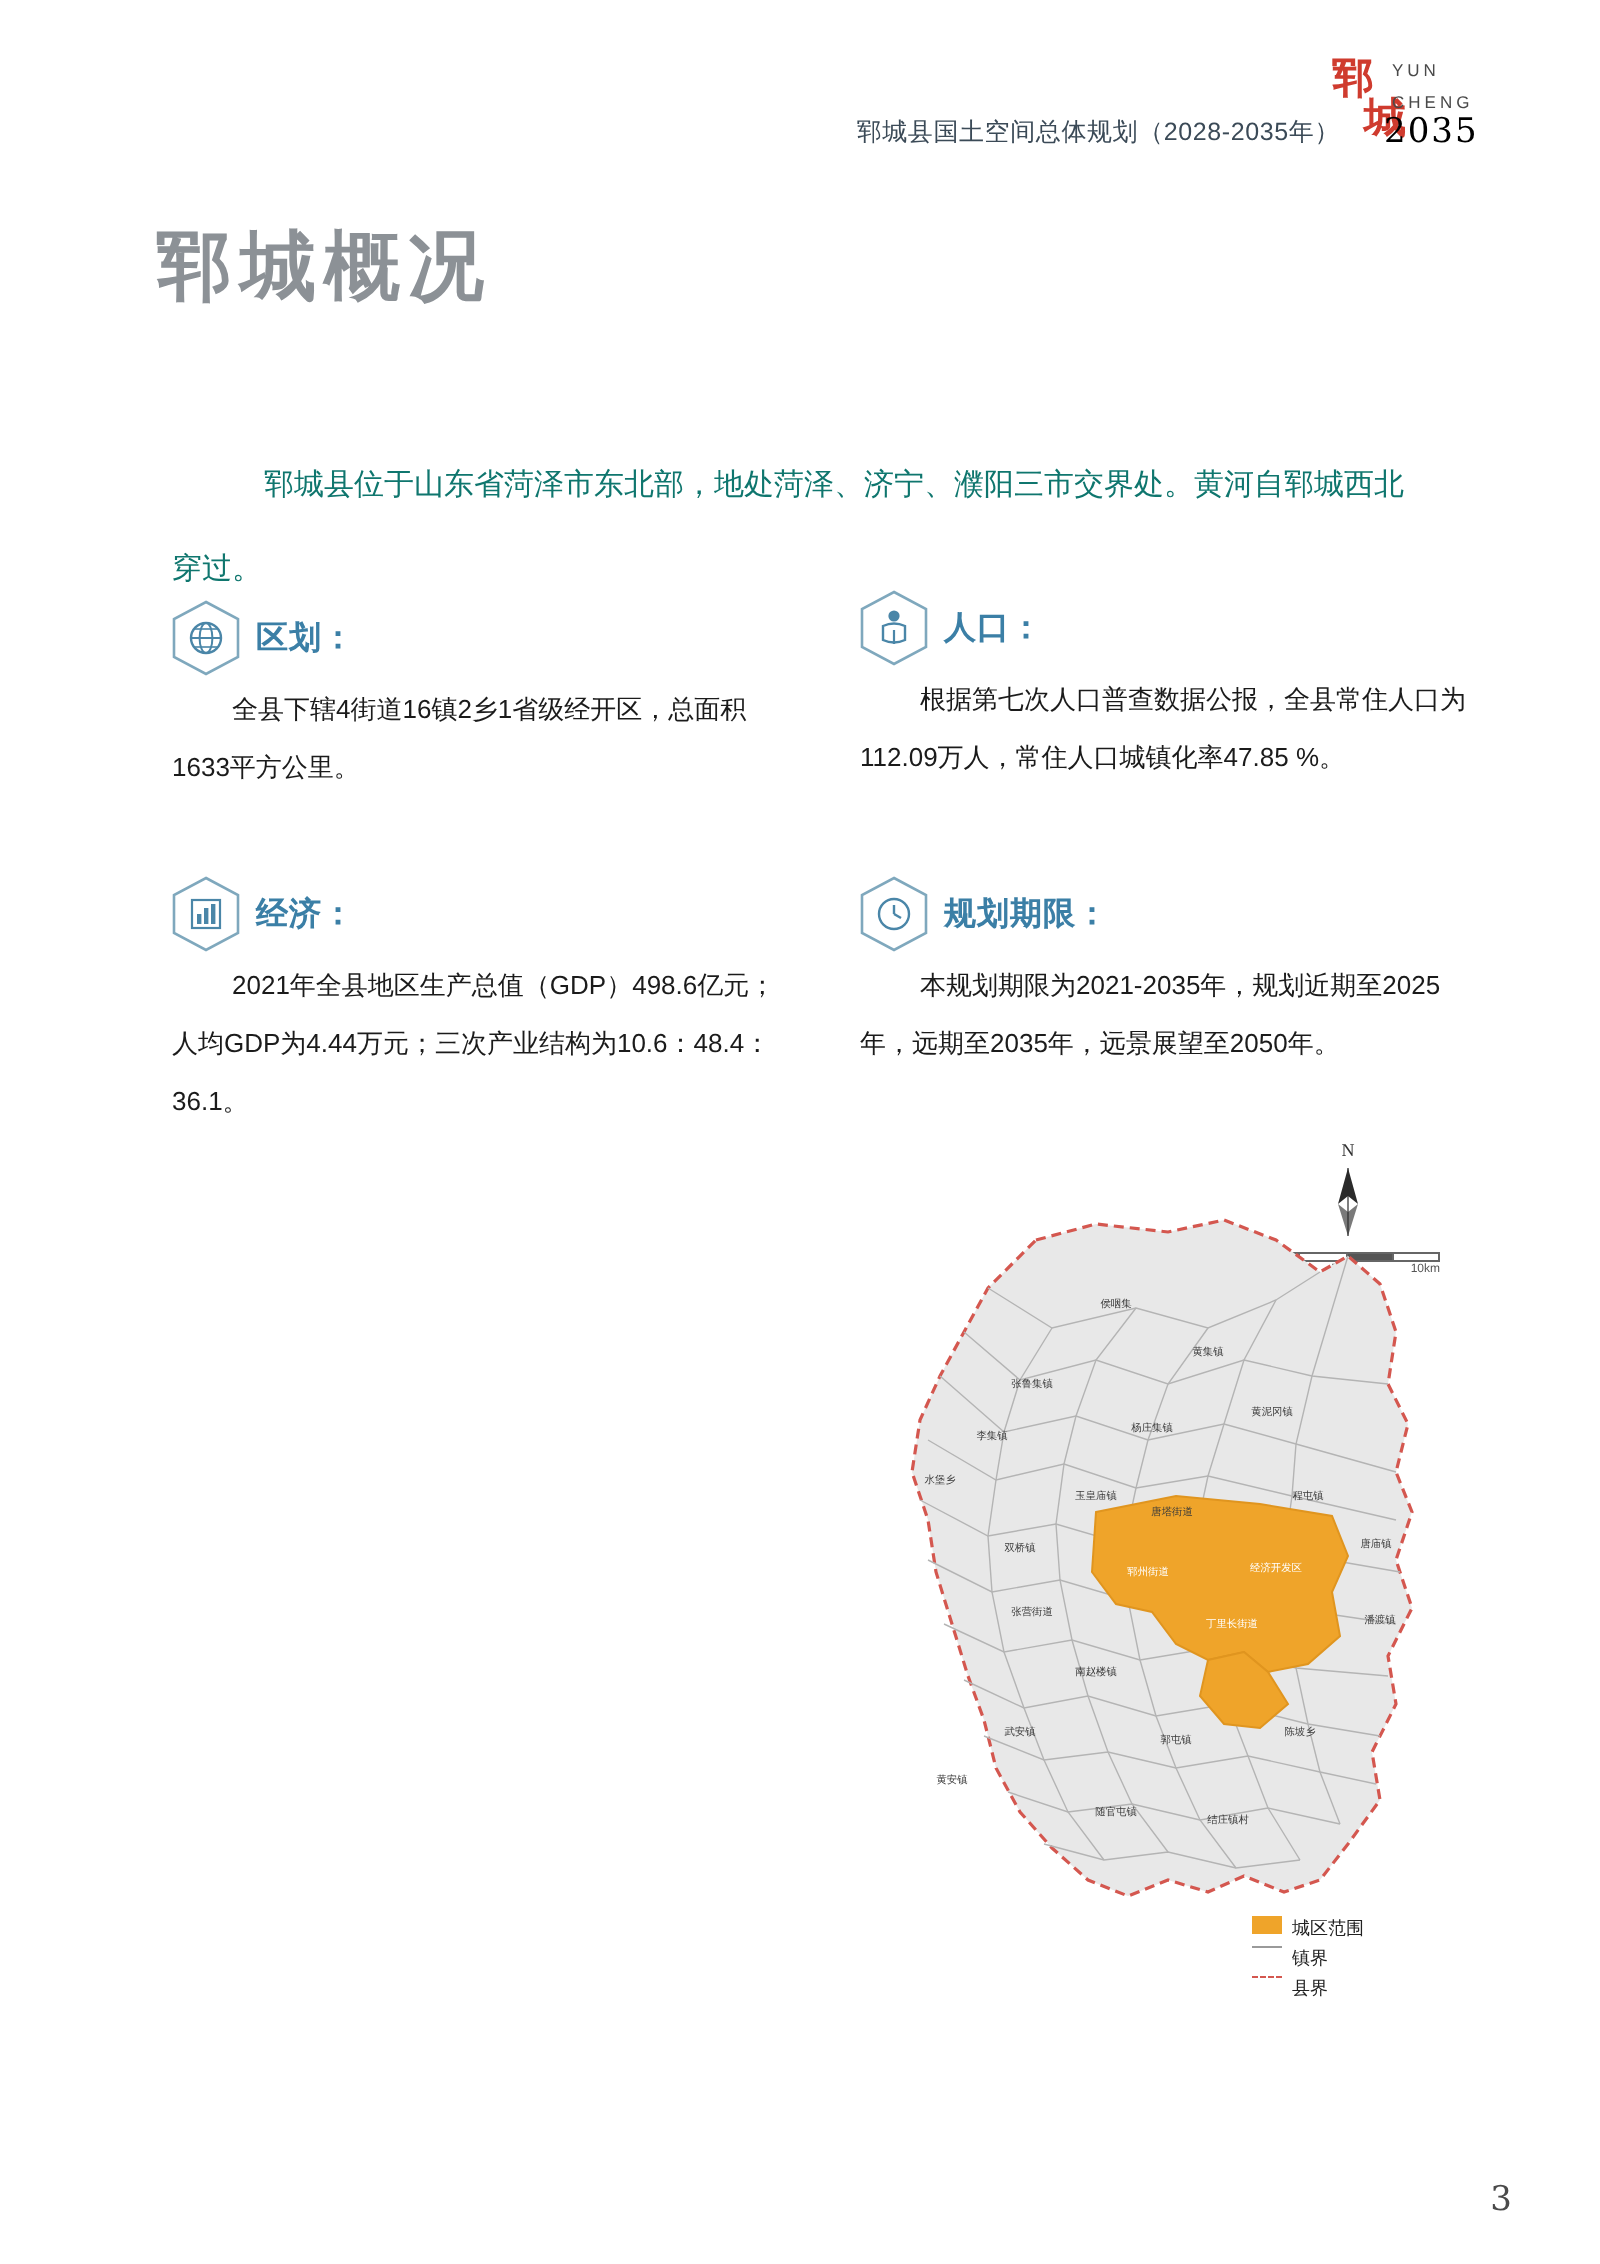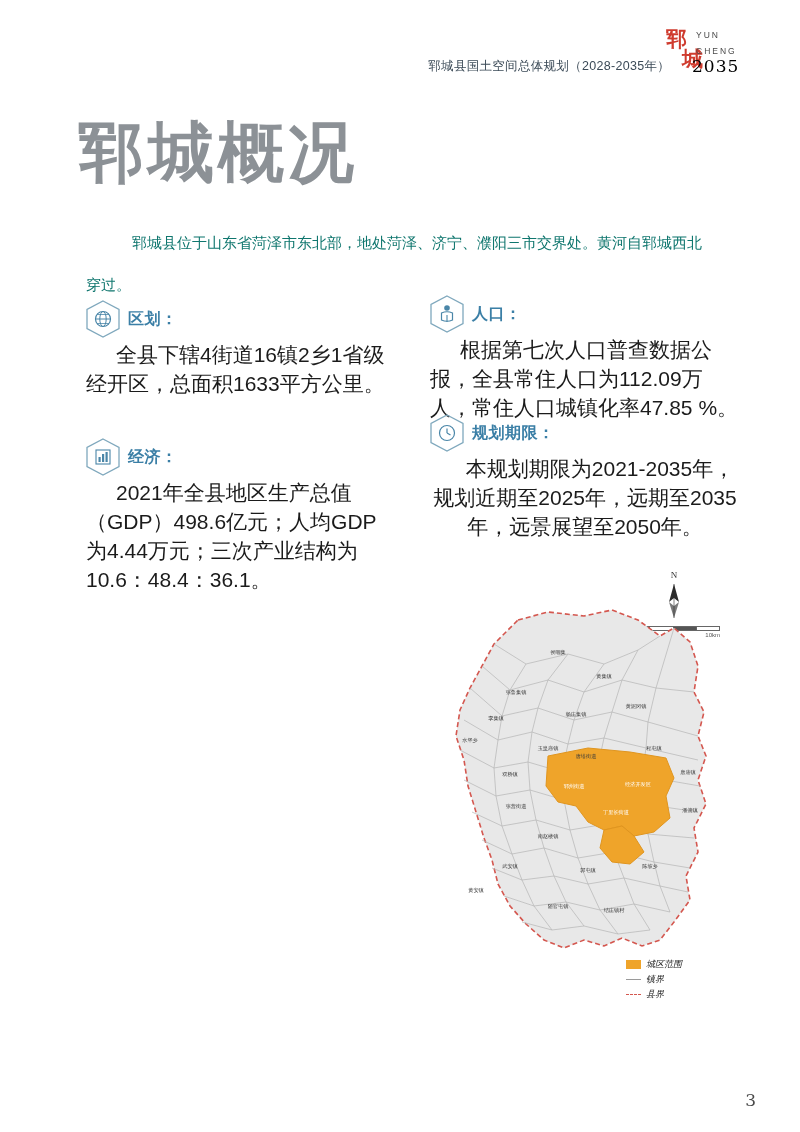--- a/index.html
+++ b/index.html
@@ -77,21 +77,21 @@
     font-family: "DejaVu Serif", serif;
     letter-spacing: 1px;
   }
 
   
   .page-title {
     position: absolute;
     left: 78px;
     top: 108px;
     font-family: "DejaVu Serif", serif;
-    font-size: 66px;
+    font-size: 38px;
     font-weight: bold;
     color: #8c9196;
     letter-spacing: 4px;
   }
 
   
   .intro {
     position: absolute;
     left: 86px;
     top: 222px;
@@ -117,30 +117,30 @@
     margin-right: 8px;
   }
   .hexicon svg { display: block; }
   .sec-label {
     font-size: 16px;
     font-weight: bold;
     color: #3b7fa6;
     letter-spacing: 0.5px;
   }
   .sec-body {
-    font-size: 21px;
+    font-size: 13px;
     line-height: 29px;
     color: #1b1b1b;
     margin-top: 4px;
   }
 
   #sec-quhua  { left: 86px; top: 302px; width: 300px; }
   #sec-renkou { left: 430px; top: 297px; width: 310px; }
   #sec-jingji { left: 86px; top: 440px; width: 310px; }
-  #sec-guihua-qixian { left: 430px; top: 416px; width: 310px; text-align: center; }
+  #sec-guihua-qixian { left: 430px; top: 440px; width: 310px; }
   #sec-fanwei { left: 86px; top: 596px; width: 285px; }
 
   #sec-quhua .sec-body,
   #sec-jingji .sec-body,
   #sec-renkou .sec-body,
   #sec-guihua-qixian .sec-body,
   #sec-fanwei .sec-body { text-indent: 30px; }
 
   
   .map {
@@ -182,21 +182,21 @@
   .scalebar .lbls { display: flex; justify-content: space-between; margin-top: 1px; }
 
   .legend {
     position: absolute;
     left: 228px;
     top: 398px;
     font-size: 9px;
     color: #222;
     line-height: 13px;
   }
-  .legend-row { display: flex; align-items: center; margin-bottom: 2px; font-style: italic; }
+  .legend-row { display: flex; margin-bottom: 2px; }
   .legend-swatch { width: 15px; height: 9px; margin-right: 5px; flex: 0 0 15px; }
   .sw-orange { background: #efa42a; }
   .sw-town { background: transparent; border-top: 1px solid #9a9a9a; height: 1px; }
   .sw-county { background: transparent; border-top: 1.2px dashed #d4574f; height: 1px; }
 
   .map-labels { position: absolute; inset: 0; pointer-events: none; }
   .mlbl {
     position: absolute;
     font-size: 5.2px;
     color: #3a3a3a;

